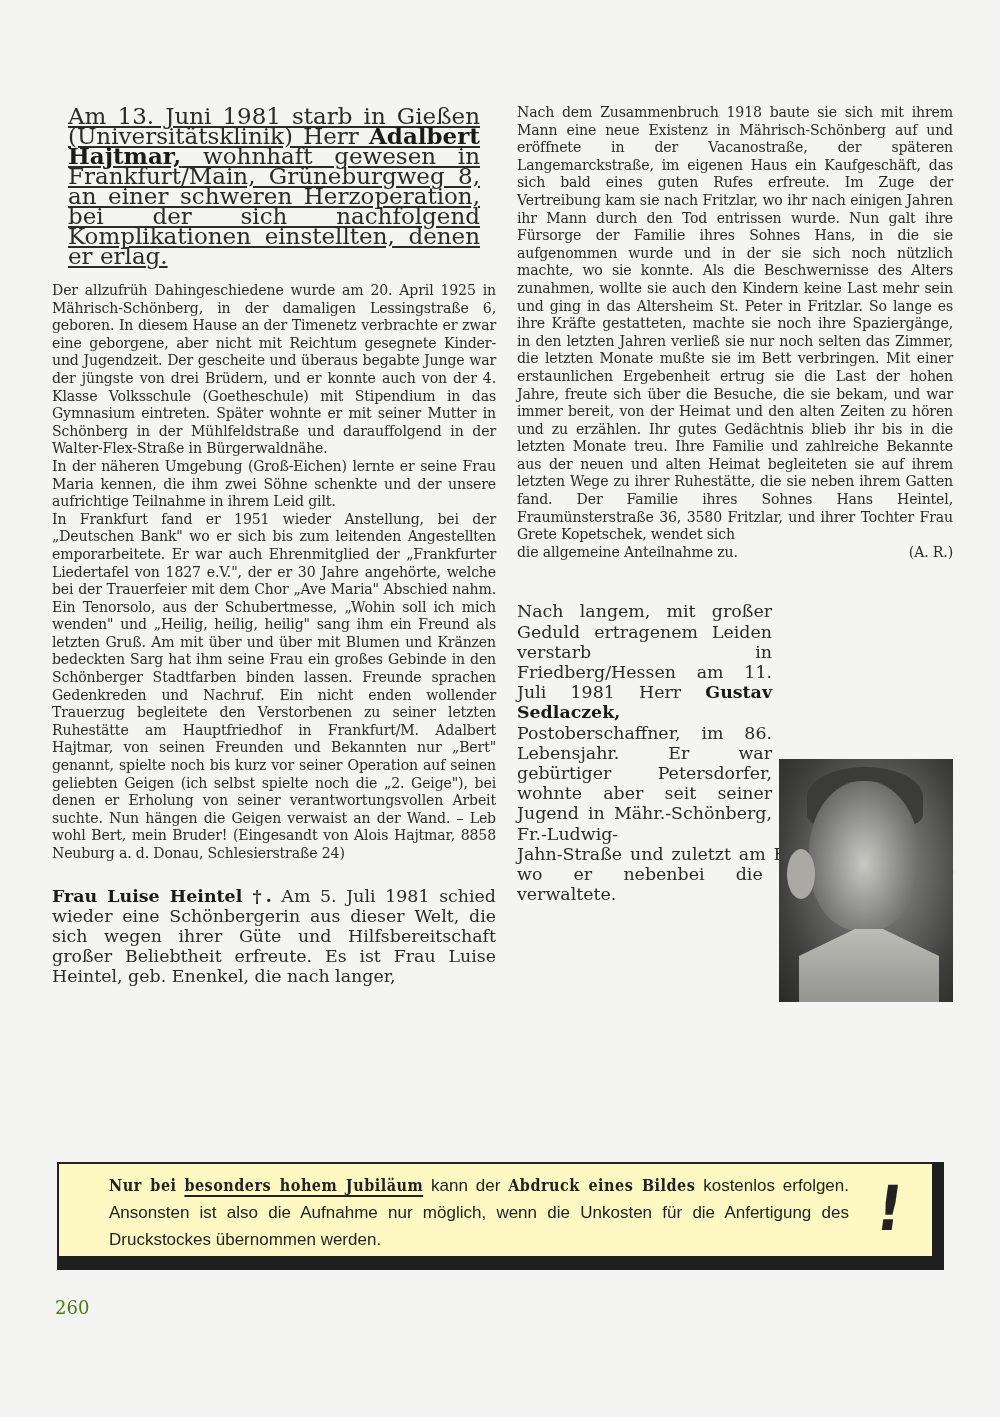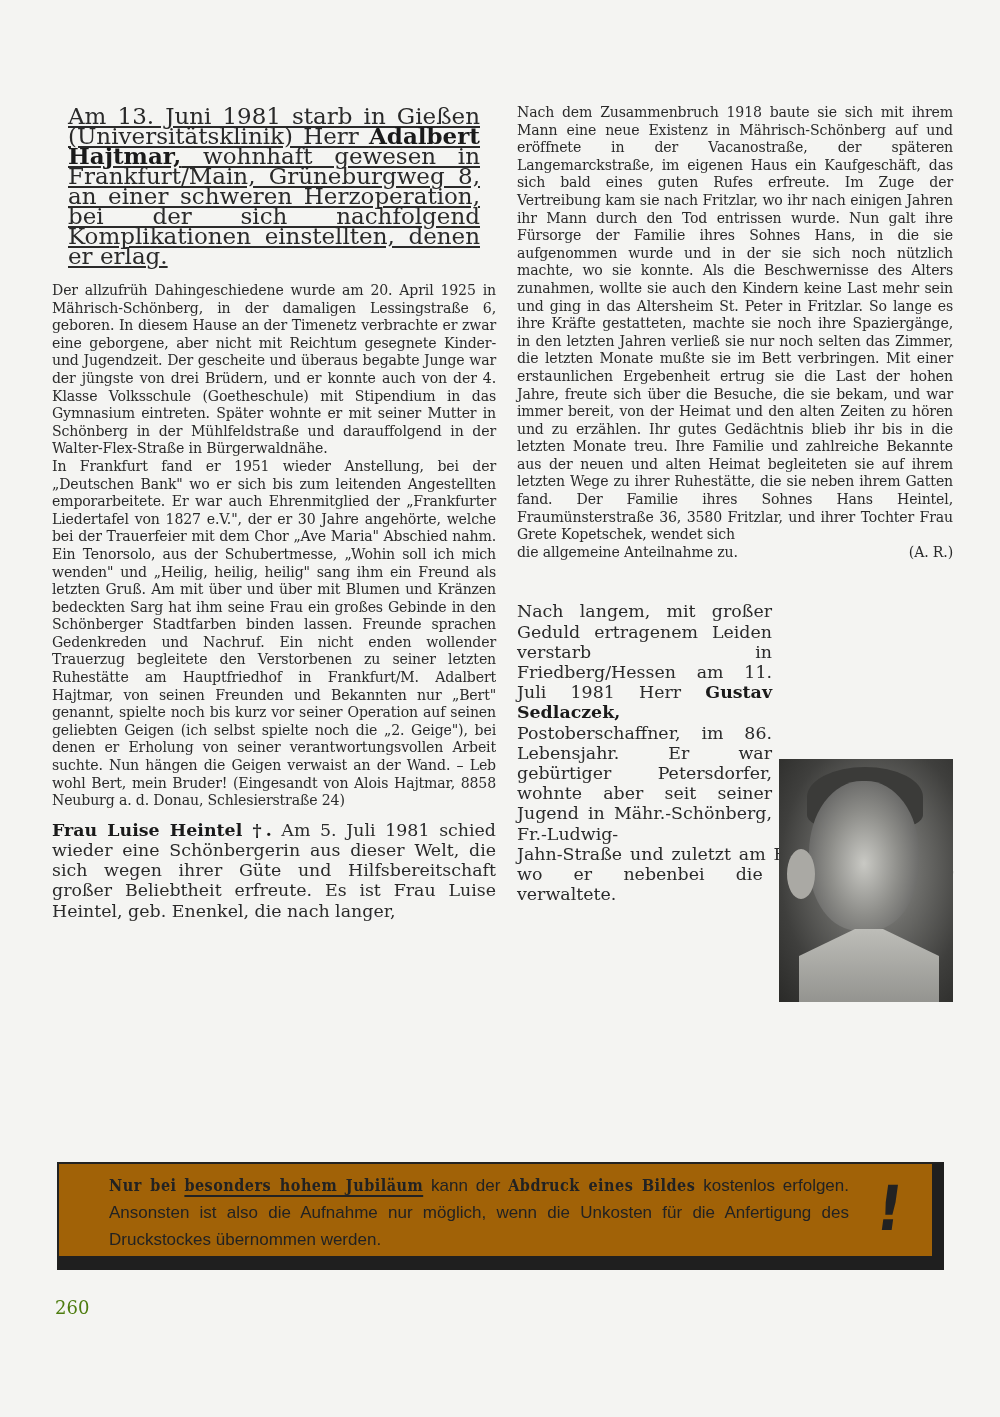--- a/index.html
+++ b/index.html
@@ -10,21 +10,21 @@
       color: #2a2a2a;
     }
     .col { position: absolute; }
     .col-left { left: 52px; top: 90px; width: 444px; }
     .col-right { left: 517px; top: 90px; width: 436px; }
     .lead { font-size: 23px; line-height: 20px; text-align: justify; margin: 16px; text-decoration: underline; }
     .small { font-size: 14.1px; line-height: 17.6px; text-align: justify; margin: 0; letter-spacing: -0.15px; }
     .lead-lg { font-size: 17.4px; line-height: 20.2px; text-align: justify; margin: 0; }
     b { font-weight: bold; color: #1a1a1a; }
     .p-gap { margin-top: 14px; }
-    .sect-gap { margin-top: 10px; }
+    .sect-gap { margin-top: 23px; }
     .sig { display: flex; justify-content: space-between; gap: 28px; }
     .photo {
       position: absolute; left: 779px; top: 759px; width: 174px; height: 243px;
       background: radial-gradient(ellipse at 55% 45%, #9a9a96 0%, #6b6b68 35%, #3f3f3d 70%, #2a2a28 100%);
       overflow: hidden;
     }
     .photo .head {
       position: absolute; left: 30px; top: 22px; width: 110px; height: 150px;
       border-radius: 48% 48% 45% 45%;
       background: radial-gradient(ellipse at 50% 55%, #c9c9c4 0%, #8d8d89 45%, #555 90%);
@@ -42,21 +42,21 @@
       position: absolute; left: 20px; top: 170px; width: 140px; height: 90px;
       background: linear-gradient(#bdbdb8, #8a8a86);
       clip-path: polygon(0 30%, 40% 0, 60% 0, 100% 30%, 100% 100%, 0 100%);
     }
     .right-photo-text { width: 255px; }
     .after-photo { margin-top: 0; }
     .notice {
       position: absolute; left: 57px; top: 1162px; width: 873px; height: 92px;
       border-top: 2px solid #222; border-left: 2px solid #222;
       border-right: 12px solid #1f1f1f; border-bottom: 14px solid #1f1f1f;
-      background: #a16207;
+      background: #fef9c3;
       font-family: "Liberation Sans", "DejaVu Sans", sans-serif;
       font-stretch: condensed;
     }
     .notice-text {
       position: absolute; left: 50px; top: 8px; width: 740px;
       font-size: 17px; line-height: 27px; text-align: justify; color: #222;
     }
     .notice-text .nb { font-family: "DejaVu Serif", serif; font-weight: bold; font-size: 16px; letter-spacing: 0.5px; }
     .notice-text .ul { text-decoration: underline; text-decoration-thickness: 2px; text-underline-offset: 4px; }
     .notice-excl {
@@ -67,20 +67,21 @@
       position: absolute; left: 55px; top: 1297px; font-size: 18px; color: #4d7c0f;
     }
   </style>
 </head>
 <body>
 
 <div class="col col-left">
   <article>
     <p class="lead"><span>Am 13. Juni 1981 starb in Gießen (Universitätsklinik) Herr </span><b>Adalbert Hajtmar,</b><span> wohnhaft gewesen in Frankfurt/Main, Grüneburgweg 8, an einer schweren Herzoperation, bei der sich nachfolgend Komplikationen einstellten, denen er erlag.</span></p>
     <p class="small p-gap">Der allzufrüh Dahingeschiedene wurde am 20. April 1925 in Mährisch-Schönberg, in der damaligen Lessingstraße 6, geboren. In diesem Hause an der Timenetz verbrachte er zwar eine geborgene, aber nicht mit Reichtum gesegnete Kinder- und Jugendzeit. Der gescheite und überaus begabte Junge war der jüngste von drei Brüdern, und er konnte auch von der 4. Klasse Volksschule (Goetheschule) mit Stipendium in das Gymnasium eintreten. Später wohnte er mit seiner Mutter in Schönberg in der Mühlfeldstraße und darauffolgend in der Walter-Flex-Straße in Bürgerwaldnähe.</p>
+    <p class="small">In der näheren Umgebung (Groß-Eichen) lernte er seine Frau Maria kennen, die ihm zwei Söhne schenkte und der unsere aufrichtige Teilnahme in ihrem Leid gilt.</p>
     <p class="small">In Frankfurt fand er 1951 wieder Anstellung, bei der „Deutschen Bank" wo er sich bis zum leitenden Angestellten emporarbeitete. Er war auch Ehrenmitglied der „Frankfurter Liedertafel von 1827 e.V.", der er 30 Jahre angehörte, welche bei der Trauerfeier mit dem Chor „Ave Maria" Abschied nahm. Ein Tenorsolo, aus der Schubertmesse, „Wohin soll ich mich wenden" und „Heilig, heilig, heilig" sang ihm ein Freund als letzten Gruß. Am mit über und über mit Blumen und Kränzen bedeckten Sarg hat ihm seine Frau ein großes Gebinde in den Schönberger Stadtfarben binden lassen. Freunde sprachen Gedenkreden und Nachruf. Ein nicht enden wollender Trauerzug begleitete den Verstorbenen zu seiner letzten Ruhestätte am Hauptfriedhof in Frankfurt/M. Adalbert Hajtmar, von seinen Freunden und Bekannten nur „Bert" genannt, spielte noch bis kurz vor seiner Operation auf seinen geliebten Geigen (ich selbst spielte noch die „2. Geige"), bei denen er Erholung von seiner verantwortungsvollen Arbeit suchte. Nun hängen die Geigen verwaist an der Wand. – Leb wohl Bert, mein Bruder! (Eingesandt von Alois Hajtmar, 8858 Neuburg a. d. Donau, Schlesierstraße 24)</p>
   </article>
   <article class="sect-gap">
     <p class="lead-lg"><b>Frau Luise Heintel †.</b><span> Am 5. Juli 1981 schied wieder eine Schönbergerin aus dieser Welt, die sich wegen ihrer Güte und Hilfsbereitschaft großer Beliebtheit erfreute. Es ist Frau Luise Heintel, geb. Enenkel, die nach langer,</span></p>
   </article>
 </div>
 
 <div class="col col-right">
   <article>
     <p class="small p-gap">Nach dem Zusammenbruch 1918 baute sie sich mit ihrem Mann eine neue Existenz in Mährisch-Schönberg auf und eröffnete in der Vacanostraße, der späteren Langemarckstraße, im eigenen Haus ein Kaufgeschäft, das sich bald eines guten Rufes erfreute. Im Zuge der Vertreibung kam sie nach Fritzlar, wo ihr nach einigen Jahren ihr Mann durch den Tod entrissen wurde. Nun galt ihre Fürsorge der Familie ihres Sohnes Hans, in die sie aufgenommen wurde und in der sie sich noch nützlich machte, wo sie konnte. Als die Beschwernisse des Alters zunahmen, wollte sie auch den Kindern keine Last mehr sein und ging in das Altersheim St. Peter in Fritzlar. So lange es ihre Kräfte gestatteten, machte sie noch ihre Spaziergänge, in den letzten Jahren verließ sie nur noch selten das Zimmer, die letzten Monate mußte sie im Bett verbringen. Mit einer erstaunlichen Ergebenheit ertrug sie die Last der hohen Jahre, freute sich über die Besuche, die sie bekam, und war immer bereit, von der Heimat und den alten Zeiten zu hören und zu erzählen. Ihr gutes Gedächtnis blieb ihr bis in die letzten Monate treu. Ihre Familie und zahlreiche Bekannte aus der neuen und alten Heimat begleiteten sie auf ihrem letzten Wege zu ihrer Ruhestätte, die sie neben ihrem Gatten fand. Der Familie ihres Sohnes Hans Heintel, Fraumünsterstraße 36, 3580 Fritzlar, und ihrer Tochter Frau Grete Kopetschek, wendet sich</p>

